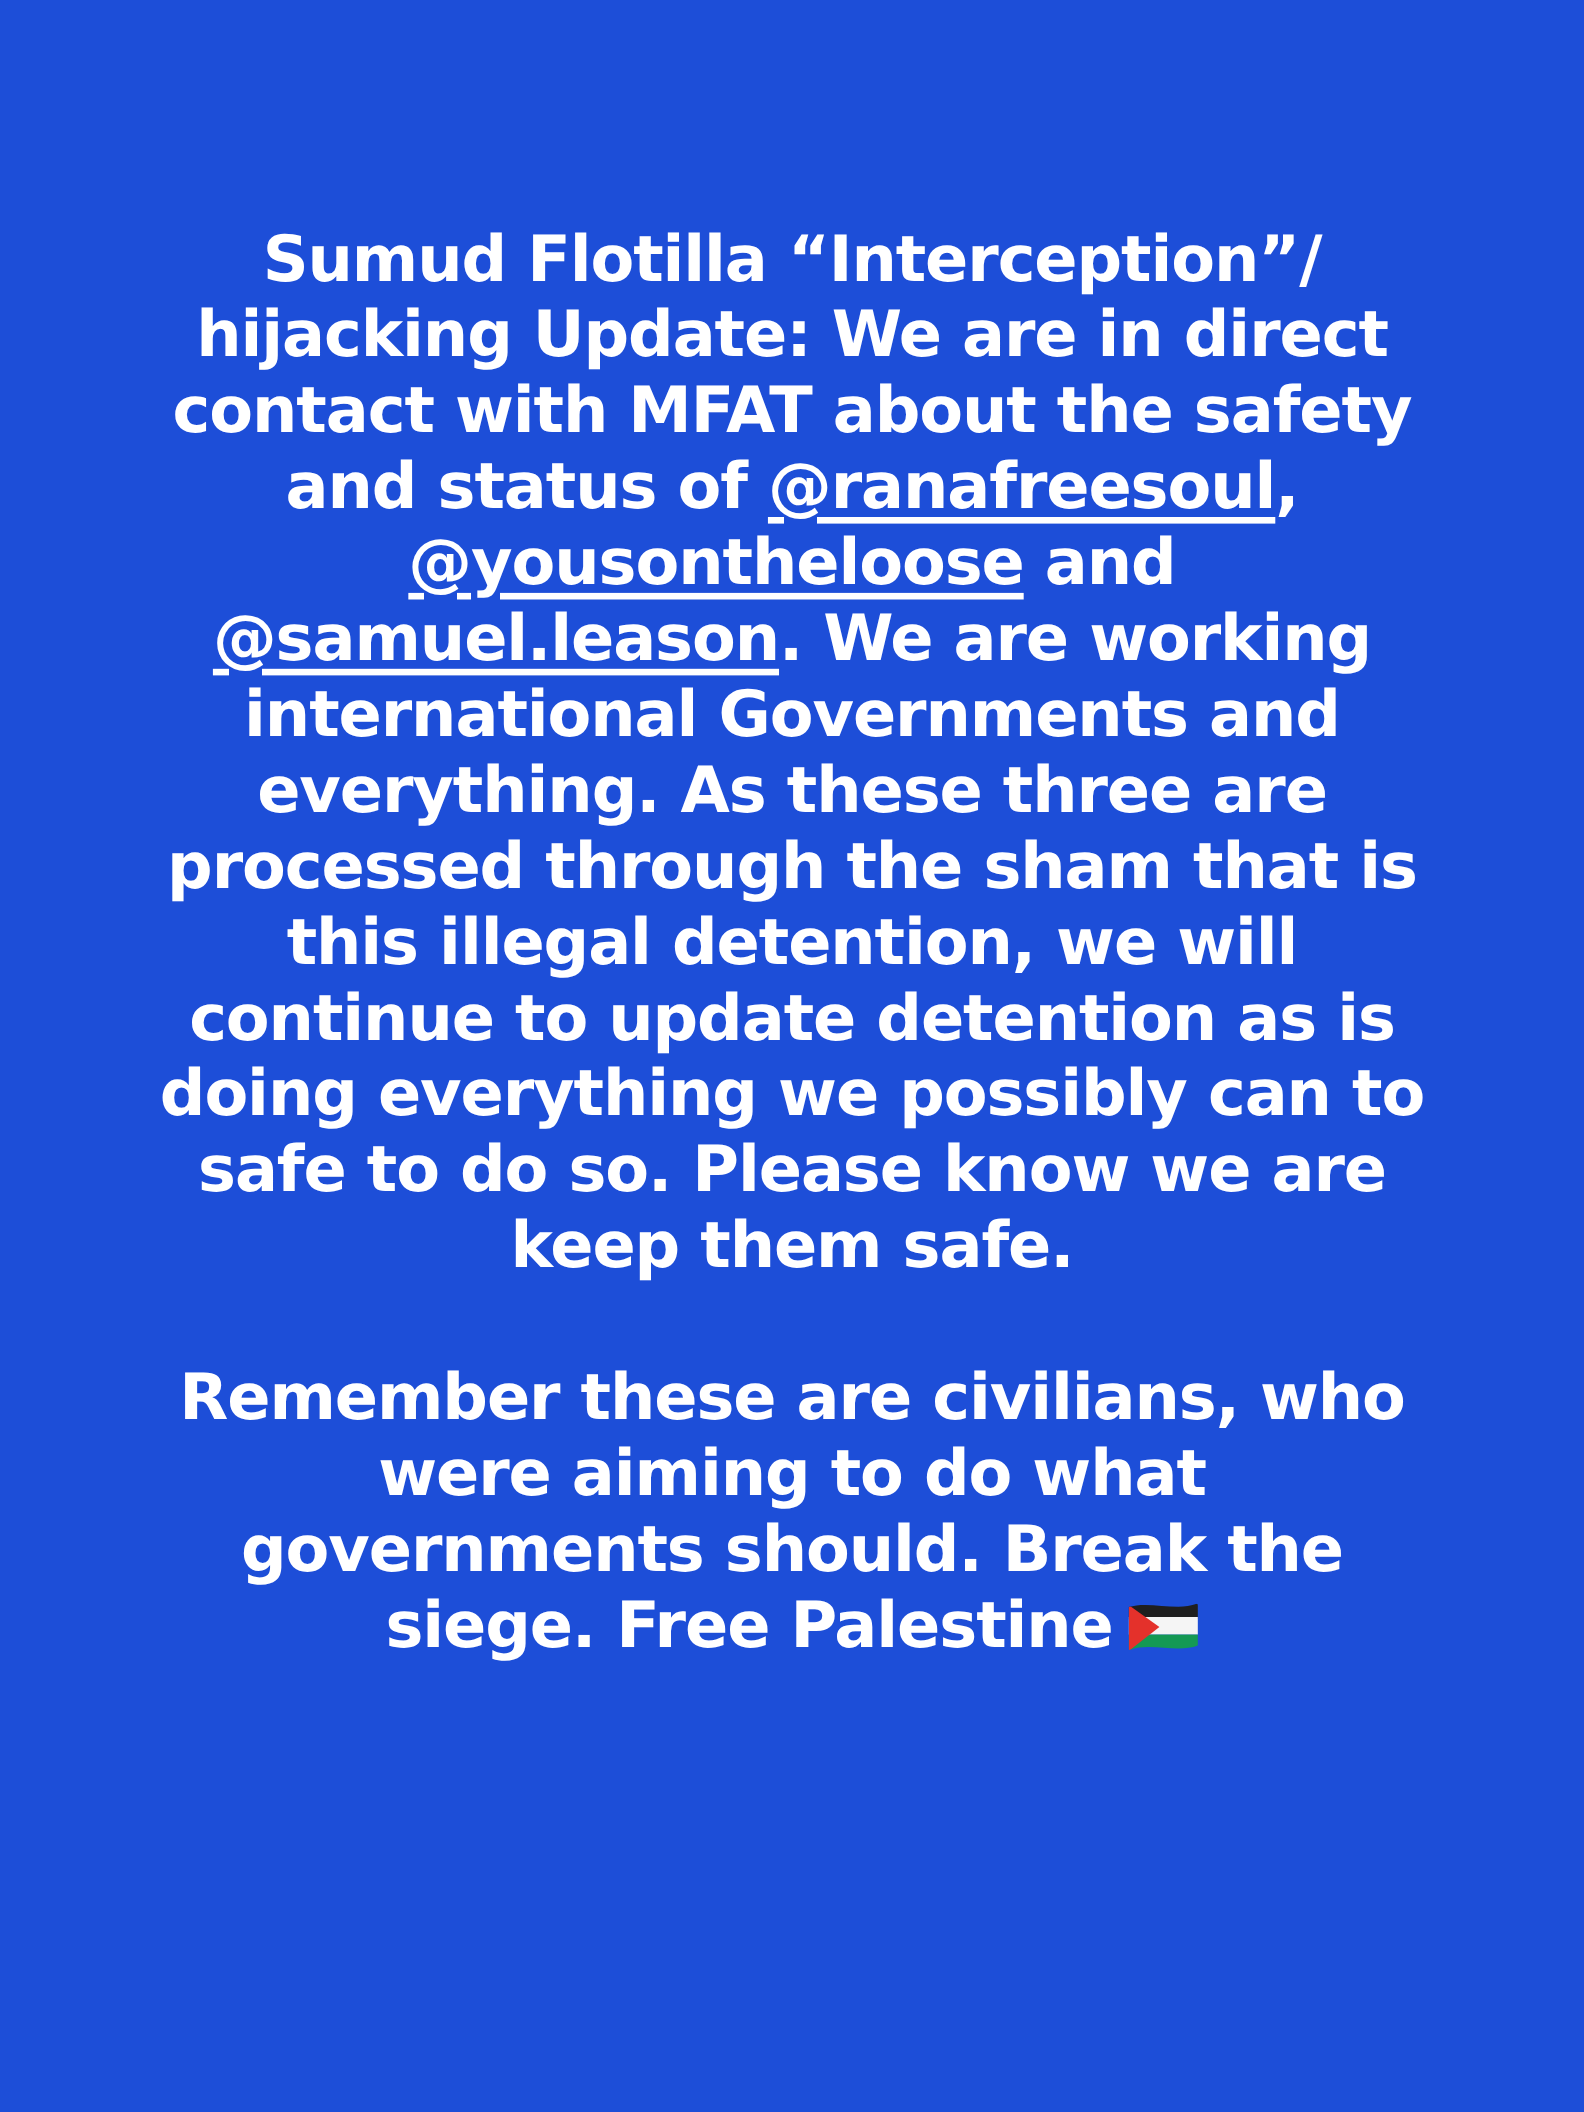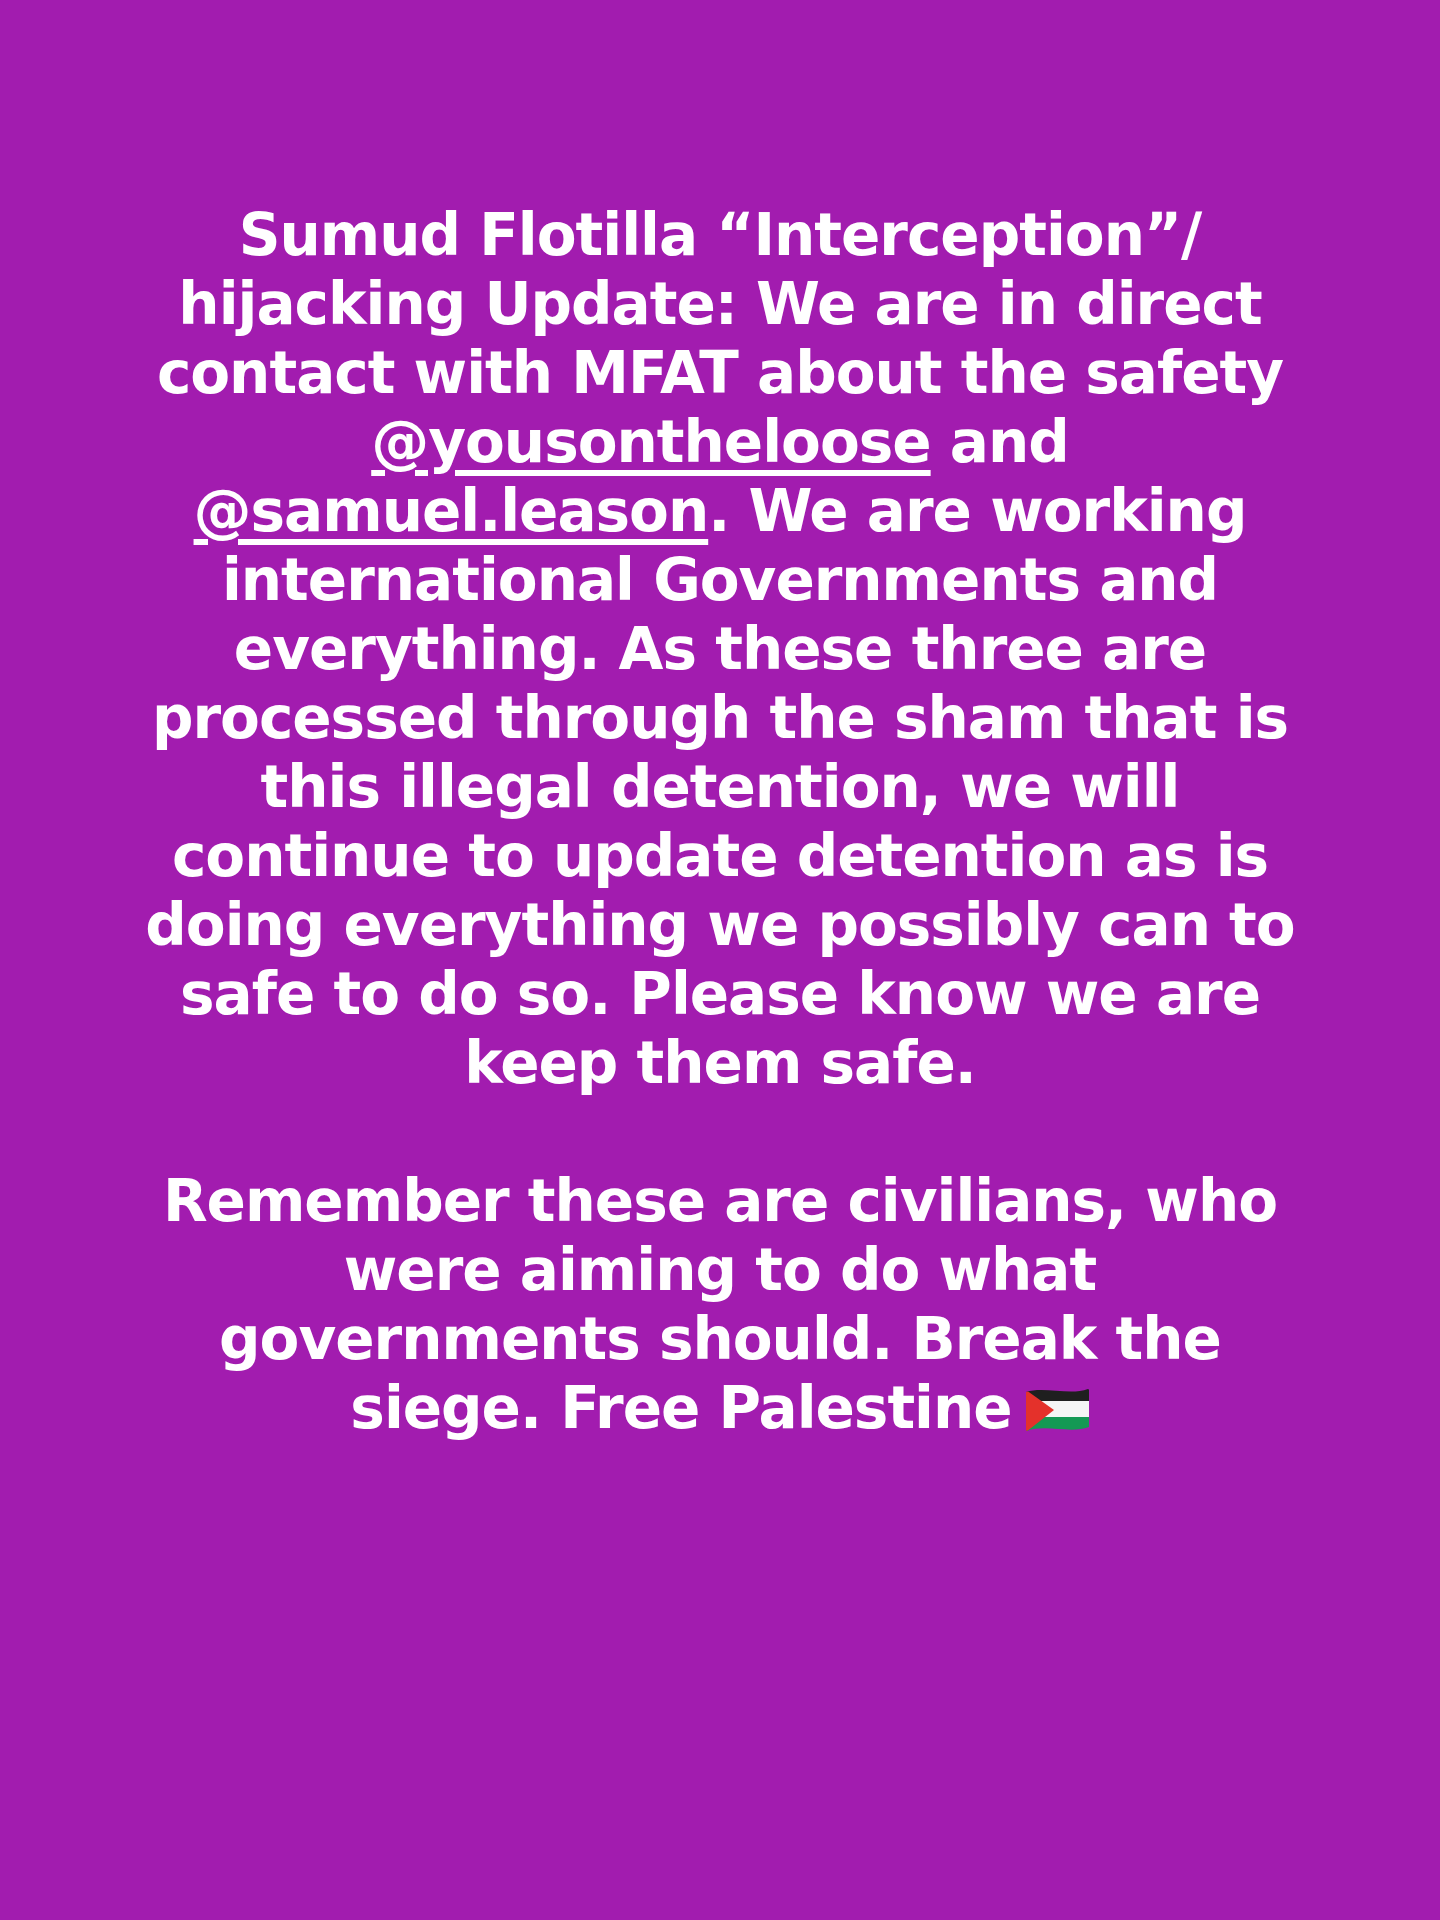--- a/index.html
+++ b/index.html
@@ -38,25 +38,26 @@
     display: inline-block;
     width: 66px;
     height: 50px;
     vertical-align: -8px;
     margin-left: 12px;
   }
 </style>
 </head>
 <body>
 
-<div class="story-canvas" style="background: #a21caf; color: rgb(255, 255, 255);">
+<div class="story-canvas" style="background: #1d4ed8; color: rgb(255, 255, 255);">
     <div class="paragraph">
       <div class="line"><span>Sumud Flotilla “Interception”/</span></div>
       <div class="line"><span>hijacking Update: We are in direct</span></div>
       <div class="line"><span>contact with MFAT about the safety</span></div>
+      <div class="line"><span>and status of </span><span class="mention">@ranafreesoul</span><span>,</span></div>
       <div class="line"><span class="mention">@yousontheloose</span><span> and</span></div>
       <div class="line"><span class="mention">@samuel.leason</span><span>. We are working</span></div>
       <div class="line"><span>international Governments and</span></div>
       <div class="line"><span>everything. As these three are</span></div>
       <div class="line"><span>processed through the sham that is</span></div>
       <div class="line"><span>this illegal detention, we will</span></div>
       <div class="line"><span>continue to update detention as is</span></div>
       <div class="line"><span>doing everything we possibly can to</span></div>
       <div class="line"><span>safe to do so. Please know we are</span></div>
       <div class="line"><span>keep them safe.</span></div>

